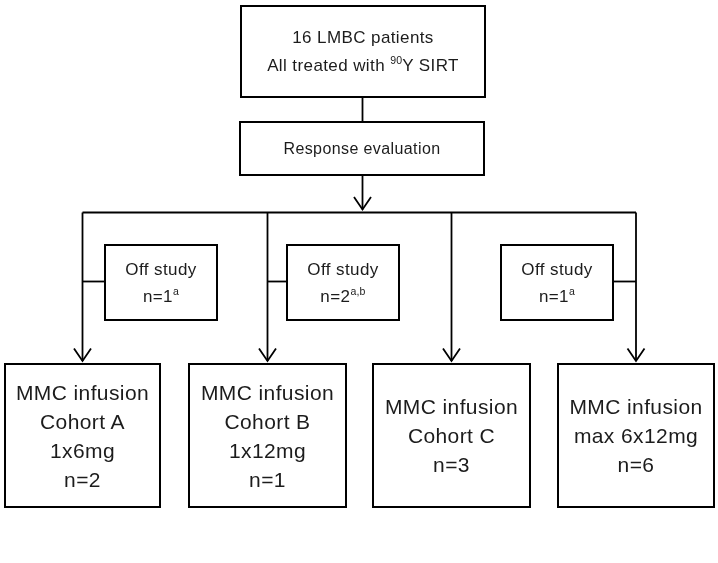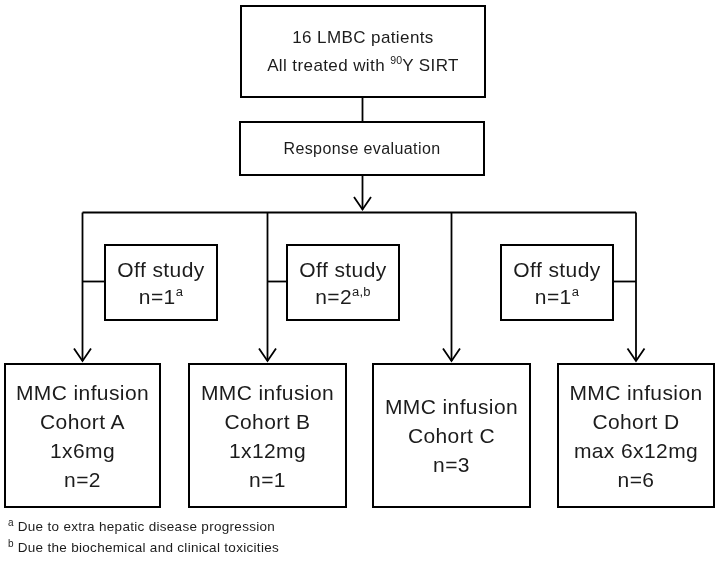--- a/index.html
+++ b/index.html
@@ -28,21 +28,21 @@
     display:flex;
     flex-direction:column;
     justify-content:center;
     align-items:center;
     text-align:center;
     letter-spacing:.4px;
   }
   .box .bl{white-space:nowrap;}
   .node-patients{left:240px;top:5px;width:246px;height:93px;font-size:17px;line-height:28px;}
   .node-response{left:239px;top:121px;width:246px;height:55px;font-size:16px;line-height:24px;}
-  .node-off{width:114px;height:77px;font-size:21px;line-height:27px;}
+  .node-off{width:114px;height:77px;font-size:17px;line-height:27px;}
   .node-off-1{left:104px;top:244px;}
   .node-off-2{left:286px;top:244px;}
   .node-off-3{left:500px;top:244px;}
   .node-cohort{width:157px;height:145px;top:363px;font-size:21px;line-height:29px;}
   .node-cohort-a{left:4px;}
   .node-cohort-b{left:188px;width:159px;}
   .node-cohort-c{left:372px;width:159px;}
   .node-cohort-d{left:557px;width:158px;}
   sup{
     font-size:62%;
@@ -127,23 +127,18 @@
   </div>
 
   <div class="box node-cohort node-cohort-c">
     <div class="bl">MMC infusion</div>
     <div class="bl">Cohort C</div>
     <div class="bl">n=3</div>
   </div>
 
   <div class="box node-cohort node-cohort-d">
     <div class="bl">MMC infusion</div>
-    <div class="bl">Cohort D</div>
     <div class="bl">max 6x12mg</div>
     <div class="bl">n=6</div>
   </div>
 
-  <div class="footnotes">
-    <div class="footnote"><sup>a</sup><span>Due to extra hepatic disease progression</span></div>
-    <div class="footnote"><sup>b</sup><span>Due the biochemical and clinical toxicities</span></div>
-  </div>
 
 </div>
 
 </body></html>

